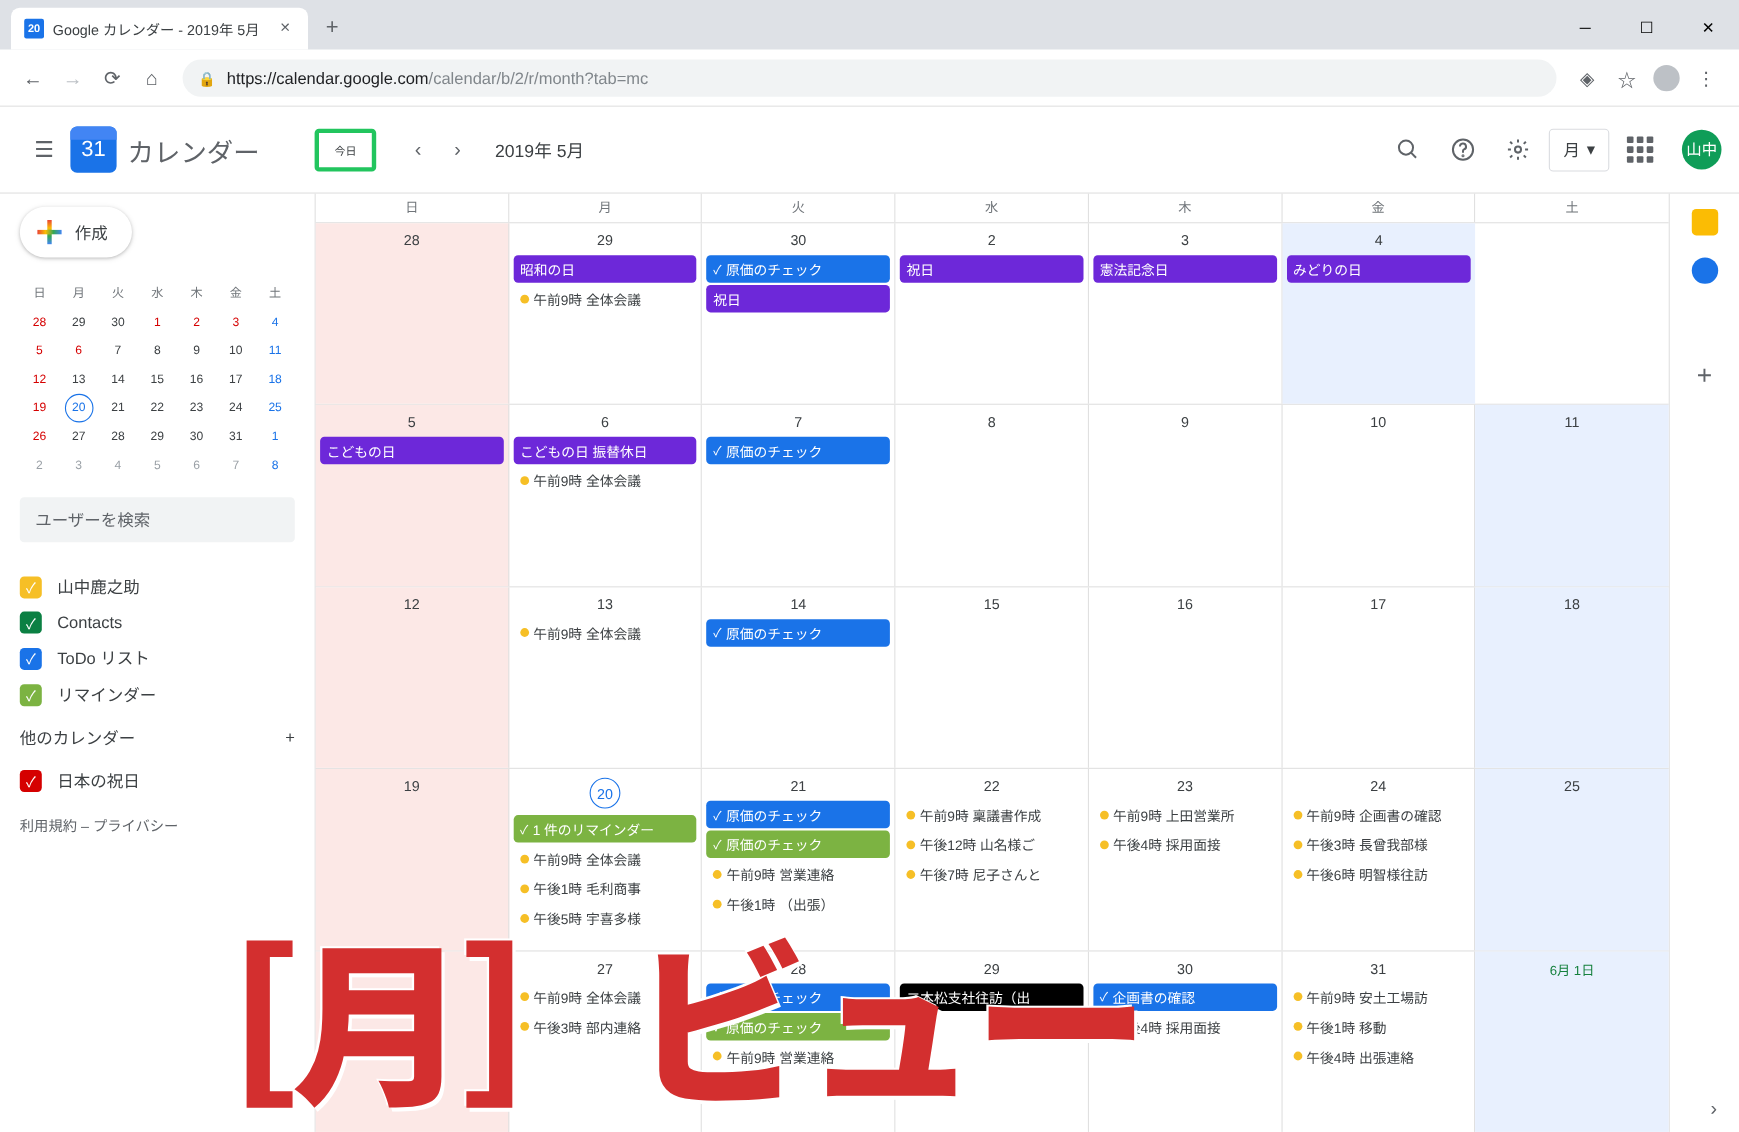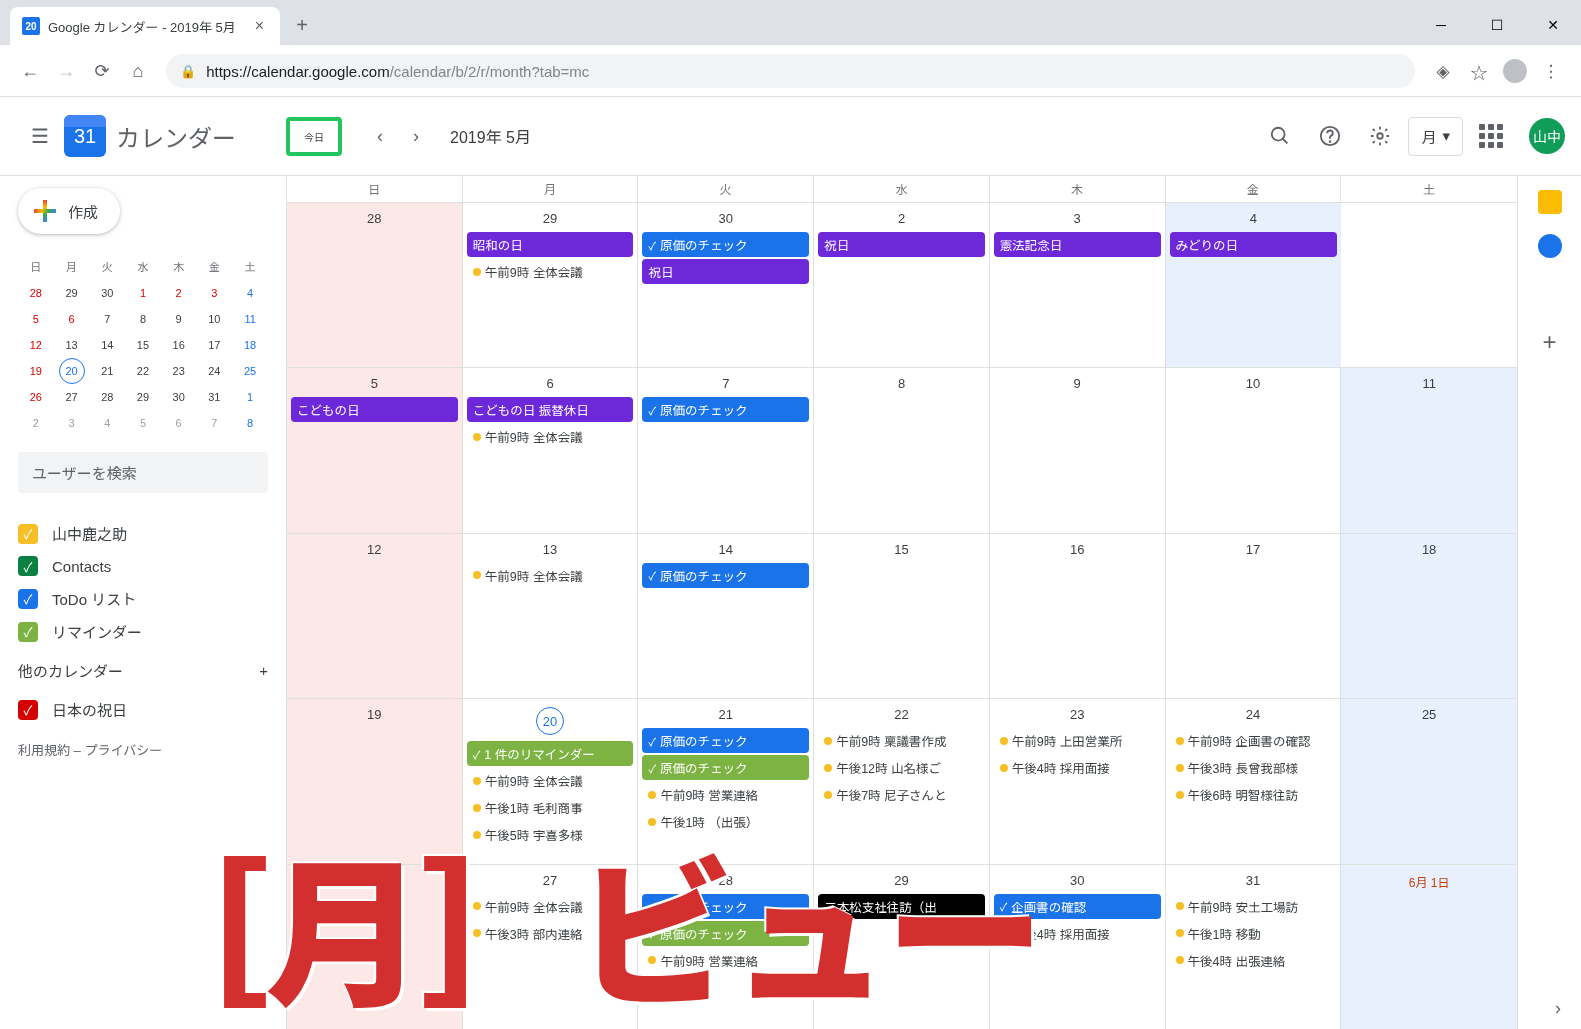--- a/index.html
+++ b/index.html
@@ -70,21 +70,21 @@
 .day-headers{display:grid;grid-template-columns:repeat(7,1fr);height:26px}
 .day-headers div{text-align:center;font-size:12px;color:#70757a;border-right:1px solid #e0e0e0;padding-top:4px}
 .day-headers div:last-child{border-right:none}
 .weeks{flex:1;display:grid;grid-template-rows:repeat(5,1fr)}
 .week{display:grid;grid-template-columns:repeat(7,1fr);border-top:1px solid #e0e0e0}
 .cell{border-right:1px solid #e0e0e0;padding:4px;overflow:hidden;font-size:12px;position:relative}
 .cell:last-child{border-right:none}
 .cell.sun{background:#fce8e6}
 .cell.sat{background:#e8f0fe}
 .daynum{text-align:center;font-size:13px;color:#3c4043;margin:4px 0 6px}
-.daynum.small{font-size:12px;color:#c2410c}
+.daynum.small{font-size:12px;color:#15803d}
 .daynum .circle{display:inline-flex;width:28px;height:28px;align-items:center;justify-content:center;border-radius:50%;border:1px solid #1a73e8;color:#1a73e8}
 .event{border-radius:4px;padding:3px 6px;margin-bottom:2px;white-space:nowrap;overflow:hidden;text-overflow:ellipsis;font-size:12.5px;display:flex;align-items:center;gap:4px}
 .event.red{background:#6d28d9;color:#fff}
 .event.blue{background:#1a73e8;color:#fff}
 .event.green{background:#7cb342;color:#fff}
 .event.yellow{background:#000000;color:#fff}
 .event.dot{background:transparent;color:#3c4043}
 .event.dot::before{content:"";width:8px;height:8px;border-radius:50%;flex-shrink:0}
 .event.dot.y::before{background:#f6bf26}
 .event .chk{font-size:11px}

